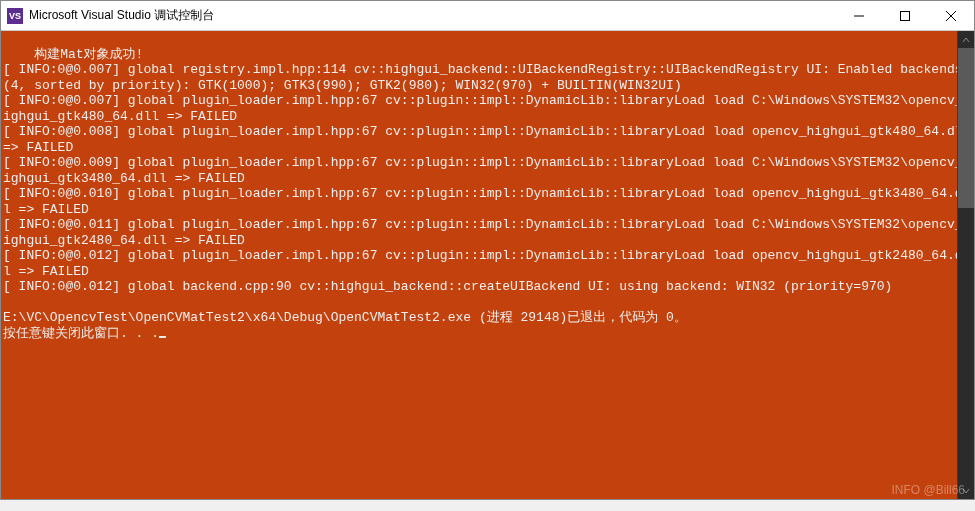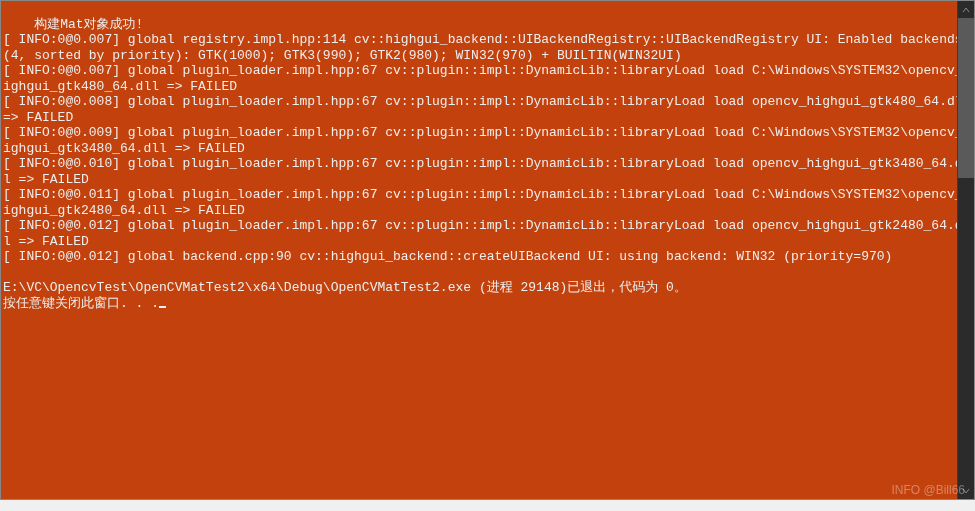--- a/index.html
+++ b/index.html
@@ -111,20 +111,44 @@
       bottom: 14px;
       color: rgba(255,255,255,0.35);
       font-size: 12px;
       font-family: "Segoe UI", sans-serif;
     }
   </style>
 </head>
 <body>
 
 <div class="window">
+  <div class="titlebar">
+    <div class="titlebar-icon">
+      <span>VS</span>
+    </div>
+    <div class="titlebar-title">Microsoft Visual Studio 调试控制台</div>
+    <div class="titlebar-controls">
+      <div class="titlebar-btn">
+        <svg width="10" height="10">
+            <line x1="0" y1="5" x2="10" y2="5" stroke="#000" stroke-width="1"></line>
+          </svg>
+      </div>
+      <div class="titlebar-btn">
+        <svg width="10" height="10">
+            <rect x="0.5" y="0.5" width="9" height="9" fill="none" stroke="#000" stroke-width="1"></rect>
+          </svg>
+      </div>
+      <div class="titlebar-btn">
+        <svg width="10" height="10">
+            <line x1="0" y1="0" x2="10" y2="10" stroke="#000" stroke-width="1"></line>
+            <line x1="10" y1="0" x2="0" y2="10" stroke="#000" stroke-width="1"></line>
+          </svg>
+      </div>
+    </div>
+  </div>
   <div class="console">
     <span id="console-text">构建Mat对象成功!
 [ INFO:0@0.007] global registry.impl.hpp:114 cv::highgui_backend::UIBackendRegistry::UIBackendRegistry UI: Enabled backends(4, sorted by priority): GTK(1000); GTK3(990); GTK2(980); WIN32(970) + BUILTIN(WIN32UI)
 [ INFO:0@0.007] global plugin_loader.impl.hpp:67 cv::plugin::impl::DynamicLib::libraryLoad load C:\Windows\SYSTEM32\opencv_highgui_gtk480_64.dll =&gt; FAILED
 [ INFO:0@0.008] global plugin_loader.impl.hpp:67 cv::plugin::impl::DynamicLib::libraryLoad load opencv_highgui_gtk480_64.dll =&gt; FAILED
 [ INFO:0@0.009] global plugin_loader.impl.hpp:67 cv::plugin::impl::DynamicLib::libraryLoad load C:\Windows\SYSTEM32\opencv_highgui_gtk3480_64.dll =&gt; FAILED
 [ INFO:0@0.010] global plugin_loader.impl.hpp:67 cv::plugin::impl::DynamicLib::libraryLoad load opencv_highgui_gtk3480_64.dll =&gt; FAILED
 [ INFO:0@0.011] global plugin_loader.impl.hpp:67 cv::plugin::impl::DynamicLib::libraryLoad load C:\Windows\SYSTEM32\opencv_highgui_gtk2480_64.dll =&gt; FAILED
 [ INFO:0@0.012] global plugin_loader.impl.hpp:67 cv::plugin::impl::DynamicLib::libraryLoad load opencv_highgui_gtk2480_64.dll =&gt; FAILED
 [ INFO:0@0.012] global backend.cpp:90 cv::highgui_backend::createUIBackend UI: using backend: WIN32 (priority=970)

